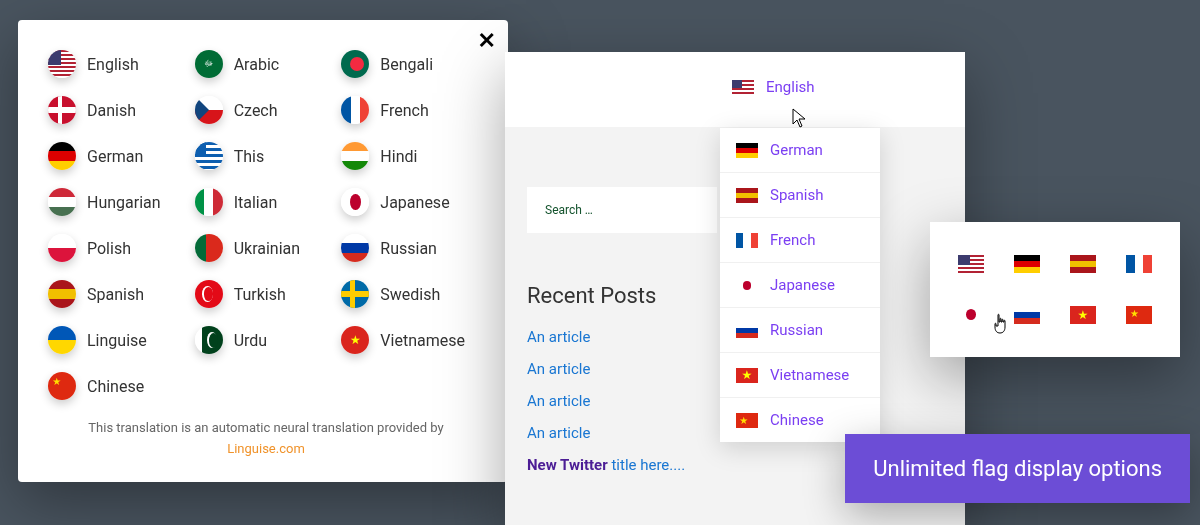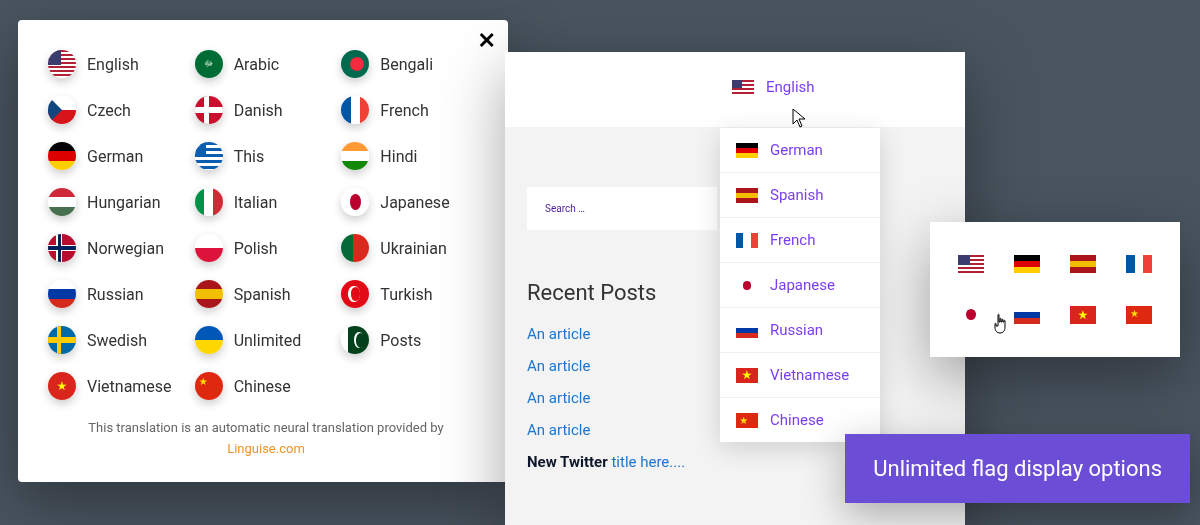--- a/index.html
+++ b/index.html
@@ -81,38 +81,38 @@
     background: #fff;
     height: 75px;
   }
   .site-body {
     padding: 60px 22px 20px;
   }
   .search-box {
     background: #fff;
     width: 190px;
     padding: 16px 18px;
-    color: #4c1d95;
-    font-size: 10px;
+    color: #14532d;
+    font-size: 12px;
     margin-bottom: 50px;
   }
   .recent-title {
     font-size: 22px;
     color: #333;
     font-weight: 400;
     margin-bottom: 20px;
   }
   .posts a {
     display: block;
     color: #1976d2;
     font-size: 15px;
     margin-bottom: 14px;
     text-decoration: none;
   }
-  .posts a.bold-post .b { font-weight: bold; color:#0f172a;}
+  .posts a.bold-post .b { font-weight: bold; color:#4c1d95;}
 
   
   .dropdown {
     position: absolute;
     left: 720px;
     top: 70px;
     width: 160px;
     background: #fff;
     box-shadow: 0 6px 24px rgba(0,0,0,.15);
     z-index: 5;
@@ -224,39 +224,39 @@
       <div class="lang-item">
         <div class="flag-circle">
           <div style="height:100%;background:#006a4e;position:relative">
             <div style="position:absolute;left:30%;top:25%;width:50%;height:50%;border-radius:50%;background:#f42a41"></div>
           </div>
         </div>
         <span>Bengali</span>
       </div>
       <div class="lang-item">
         <div class="flag-circle">
+          <div style="height:100%;background:#c8102e;position:relative">
+            <div style="position:absolute;left:35%;top:0;width:15%;height:100%;background:#fff"></div>
+            <div style="position:absolute;left:0;top:40%;width:100%;height:20%;background:#fff"></div>
+          </div>
+        </div>
+        <span>Danish</span>
+      </div>
+      <div class="lang-item">
+        <div class="flag-circle">
           <div style="height:100%;position:relative">
             <div style="height:50%;background:#fff"></div>
             <div style="height:50%;background:#d7141a"></div>
             <div style="position:absolute;left:0;top:0;border-top:14px solid transparent;border-bottom:14px solid transparent;border-left:14px solid #11457e"></div>
           </div>
         </div>
         <span>Czech</span>
       </div>
       <div class="lang-item">
         <div class="flag-circle">
-          <div style="height:100%;background:#c8102e;position:relative">
-            <div style="position:absolute;left:35%;top:0;width:15%;height:100%;background:#fff"></div>
-            <div style="position:absolute;left:0;top:40%;width:100%;height:20%;background:#fff"></div>
-          </div>
-        </div>
-        <span>Danish</span>
-      </div>
-      <div class="lang-item">
-        <div class="flag-circle">
           <div class="tri-v">
             <div style="background:#0055a4"></div>
             <div style="background:#fff"></div>
             <div style="background:#ef4135"></div>
           </div>
         </div>
         <span>French</span>
       </div>
       <div class="lang-item">
         <div class="flag-circle">
@@ -309,31 +309,20 @@
       <div class="lang-item">
         <div class="flag-circle">
           <div style="height:100%;background:#fff;position:relative">
             <div style="position:absolute;left:30%;top:20%;width:40%;height:60%;border-radius:50%;background:#bc002d"></div>
           </div>
         </div>
         <span>Japanese</span>
       </div>
       <div class="lang-item">
         <div class="flag-circle">
-          <div style="height:100%;background:#ba0c2f;position:relative">
-            <div style="position:absolute;left:30%;top:0;width:20%;height:100%;background:#fff"></div>
-            <div style="position:absolute;left:0;top:38%;width:100%;height:24%;background:#fff"></div>
-            <div style="position:absolute;left:34%;top:0;width:12%;height:100%;background:#00205b"></div>
-            <div style="position:absolute;left:0;top:43%;width:100%;height:14%;background:#00205b"></div>
-          </div>
-        </div>
-        <span>Norwegian</span>
-      </div>
-      <div class="lang-item">
-        <div class="flag-circle">
           <div class="tri-h">
             <div style="background:#fff"></div>
             <div style="background:#dc143c"></div>
           </div>
         </div>
         <span>Polish</span>
       </div>
       <div class="lang-item">
         <div class="flag-circle">
           <div class="tri-v">
@@ -381,33 +370,33 @@
         </div>
         <span>Swedish</span>
       </div>
       <div class="lang-item">
         <div class="flag-circle">
           <div class="tri-h">
             <div style="background:#0057b7"></div>
             <div style="background:#ffd700"></div>
           </div>
         </div>
-        <span>Unlimited</span>
+        <span>Linguise</span>
       </div>
       <div class="lang-item">
         <div class="flag-circle">
           <div style="height:100%;display:flex">
             <div style="flex:0 0 25%;background:#fff"></div>
             <div style="flex:1;background:#01411c;position:relative">
               <div style="position:absolute;left:25%;top:20%;width:50%;height:60%;border-radius:50%;background:#fff"></div>
               <div style="position:absolute;left:35%;top:25%;width:45%;height:55%;border-radius:50%;background:#01411c"></div>
             </div>
           </div>
         </div>
-        <span>Posts</span>
+        <span>Urdu</span>
       </div>
       <div class="lang-item">
         <div class="flag-circle">
           <div style="height:100%;background:#da251d;display:flex;align-items:center;justify-content:center;color:#ff0;font-size:12px">★</div>
         </div>
         <span>Vietnamese</span>
       </div>
       <div class="lang-item">
         <div class="flag-circle">
           <div style="height:100%;background:#de2910;position:relative;color:#ffde00;font-size:10px">

